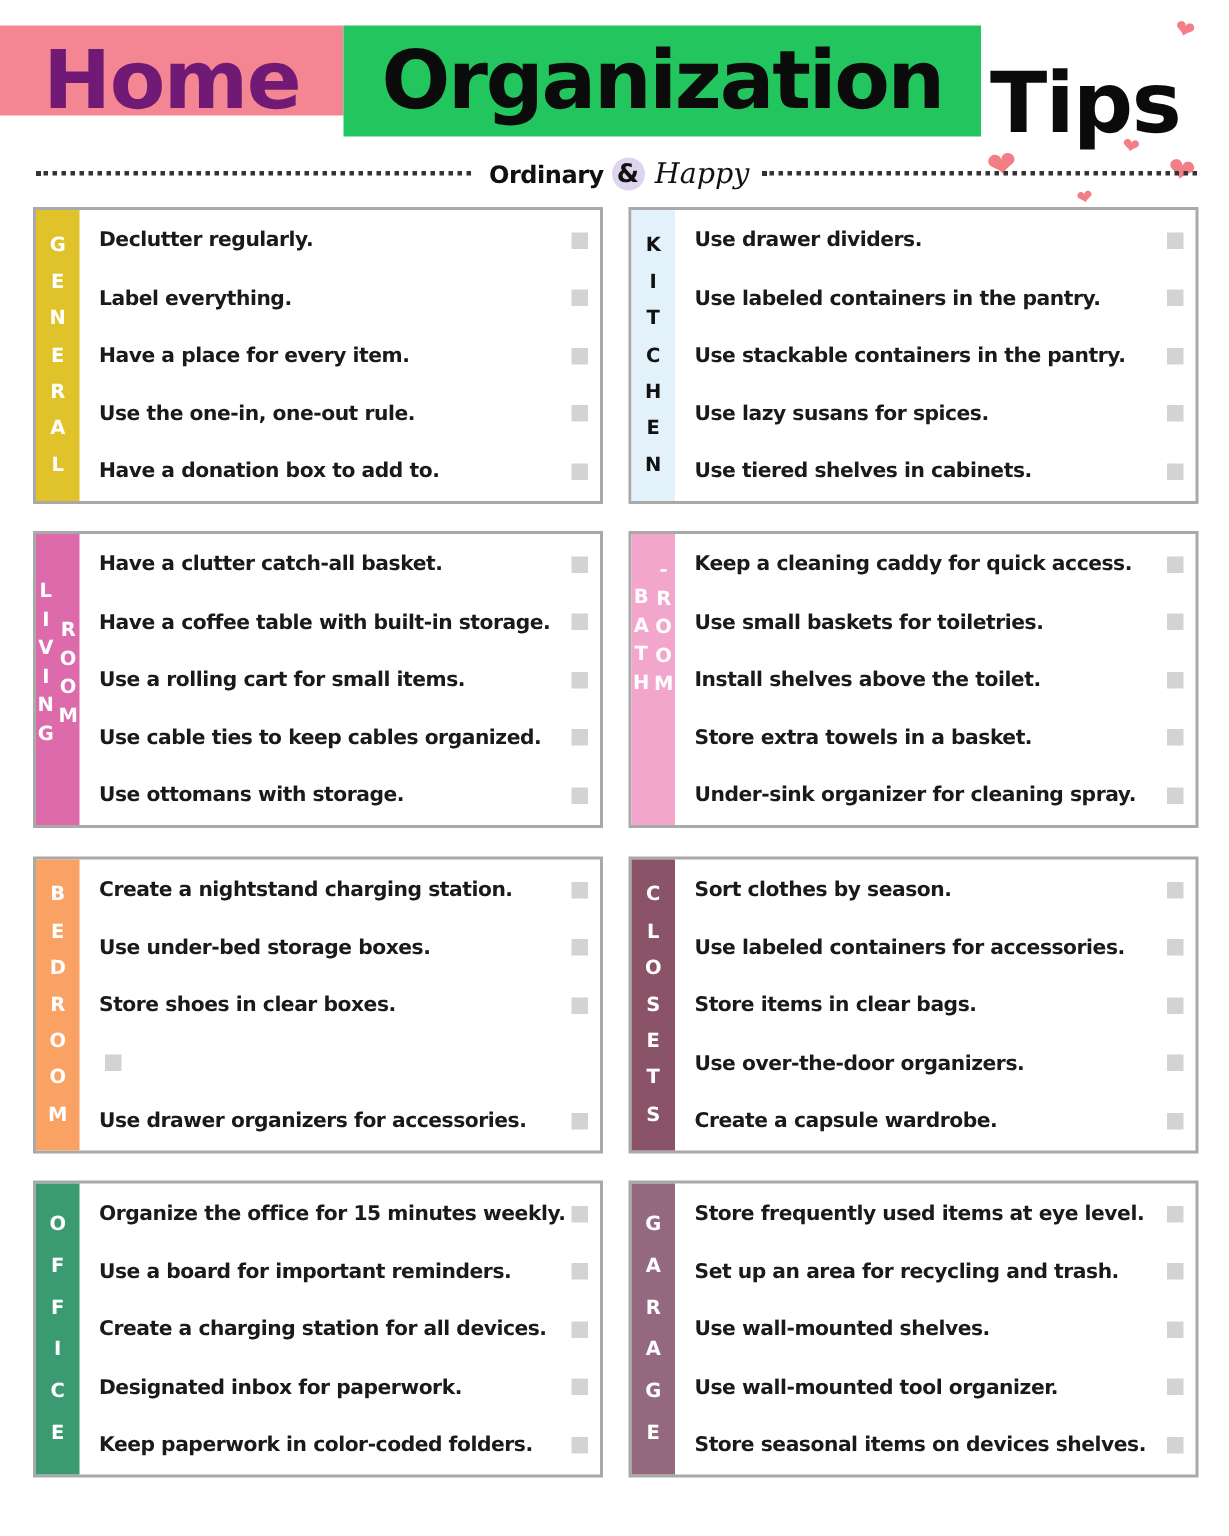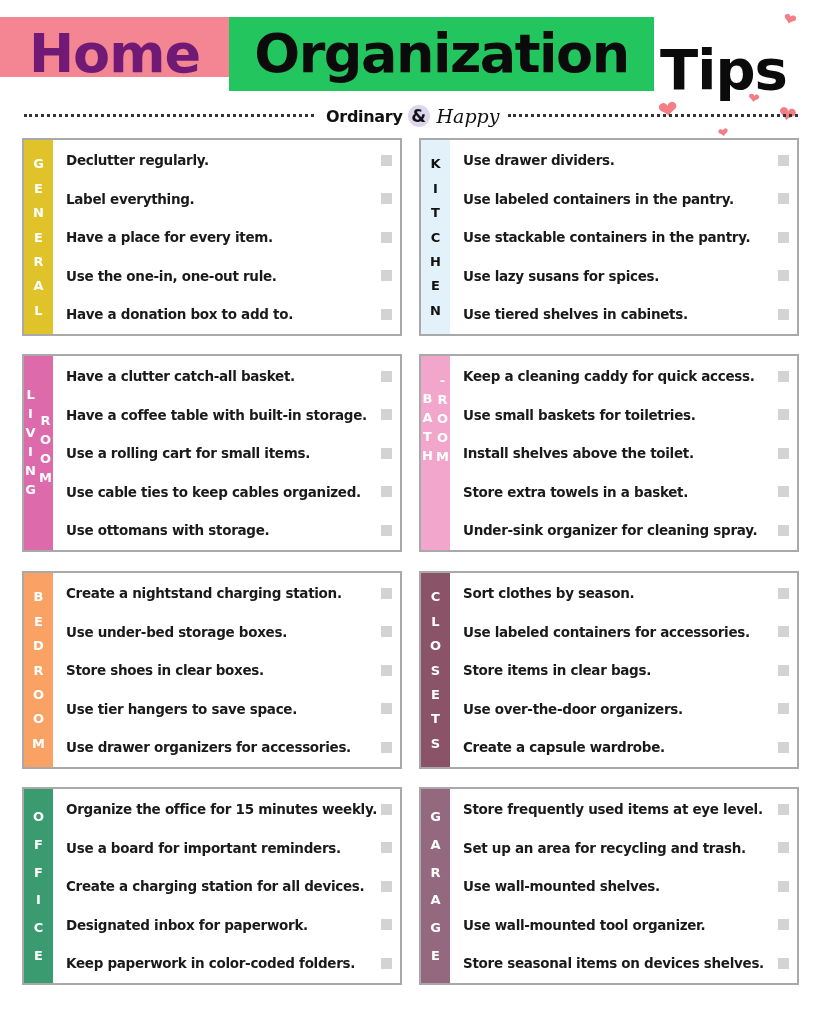--- a/index.html
+++ b/index.html
@@ -243,21 +243,20 @@
         </li>
         <li>
           <span class="txt">Use under-bed storage boxes.</span>
           <span class="cb"></span>
         </li>
         <li>
           <span class="txt">Store shoes in clear boxes.</span>
           <span class="cb"></span>
         </li>
         <li>
-          <span class="txt">Use tier hangers to save space.</span>
           <span class="cb"></span>
         </li>
         <li>
           <span class="txt">Use drawer organizers for accessories.</span>
           <span class="cb"></span>
         </li>
       </ul>
     </div>
     <div class="card" style="left: 419px; top: 571px;">
       <div class="band" style="background: rgb(138, 83, 104);">

